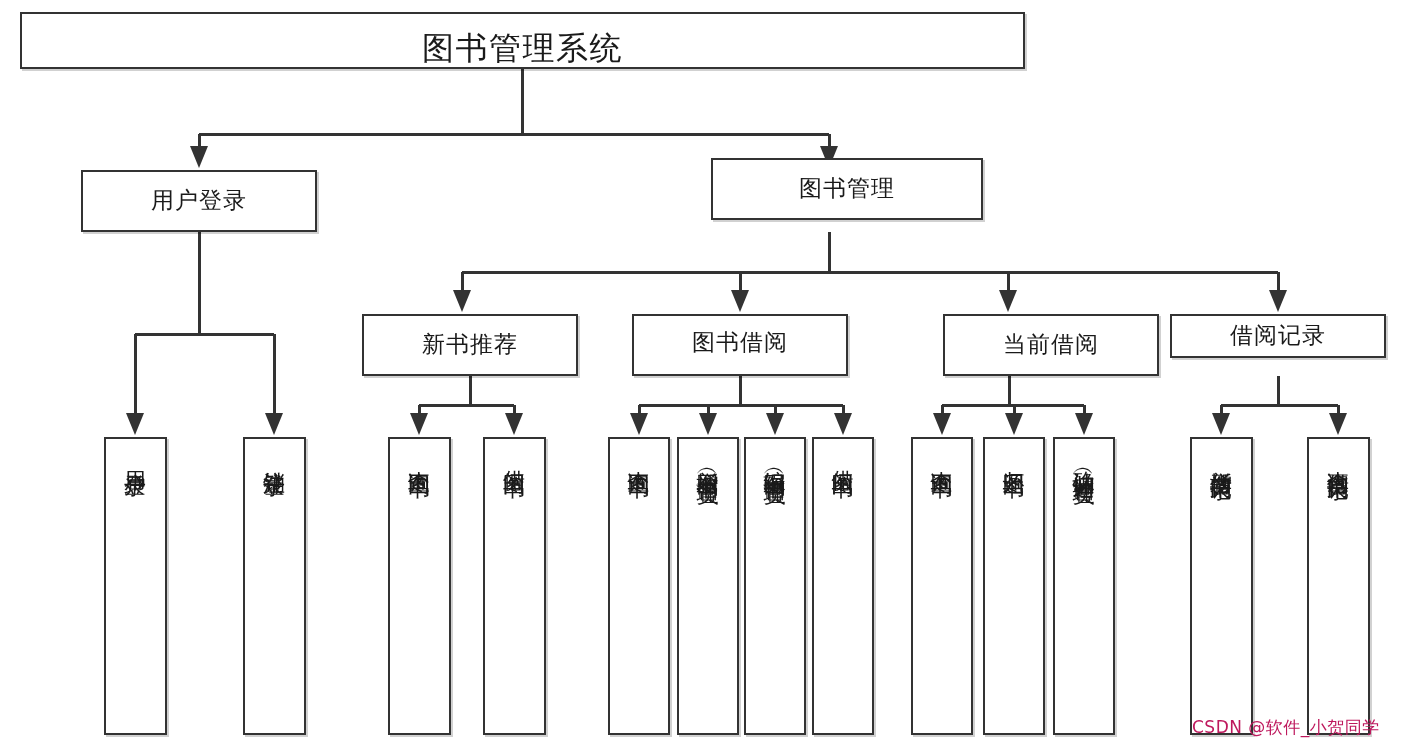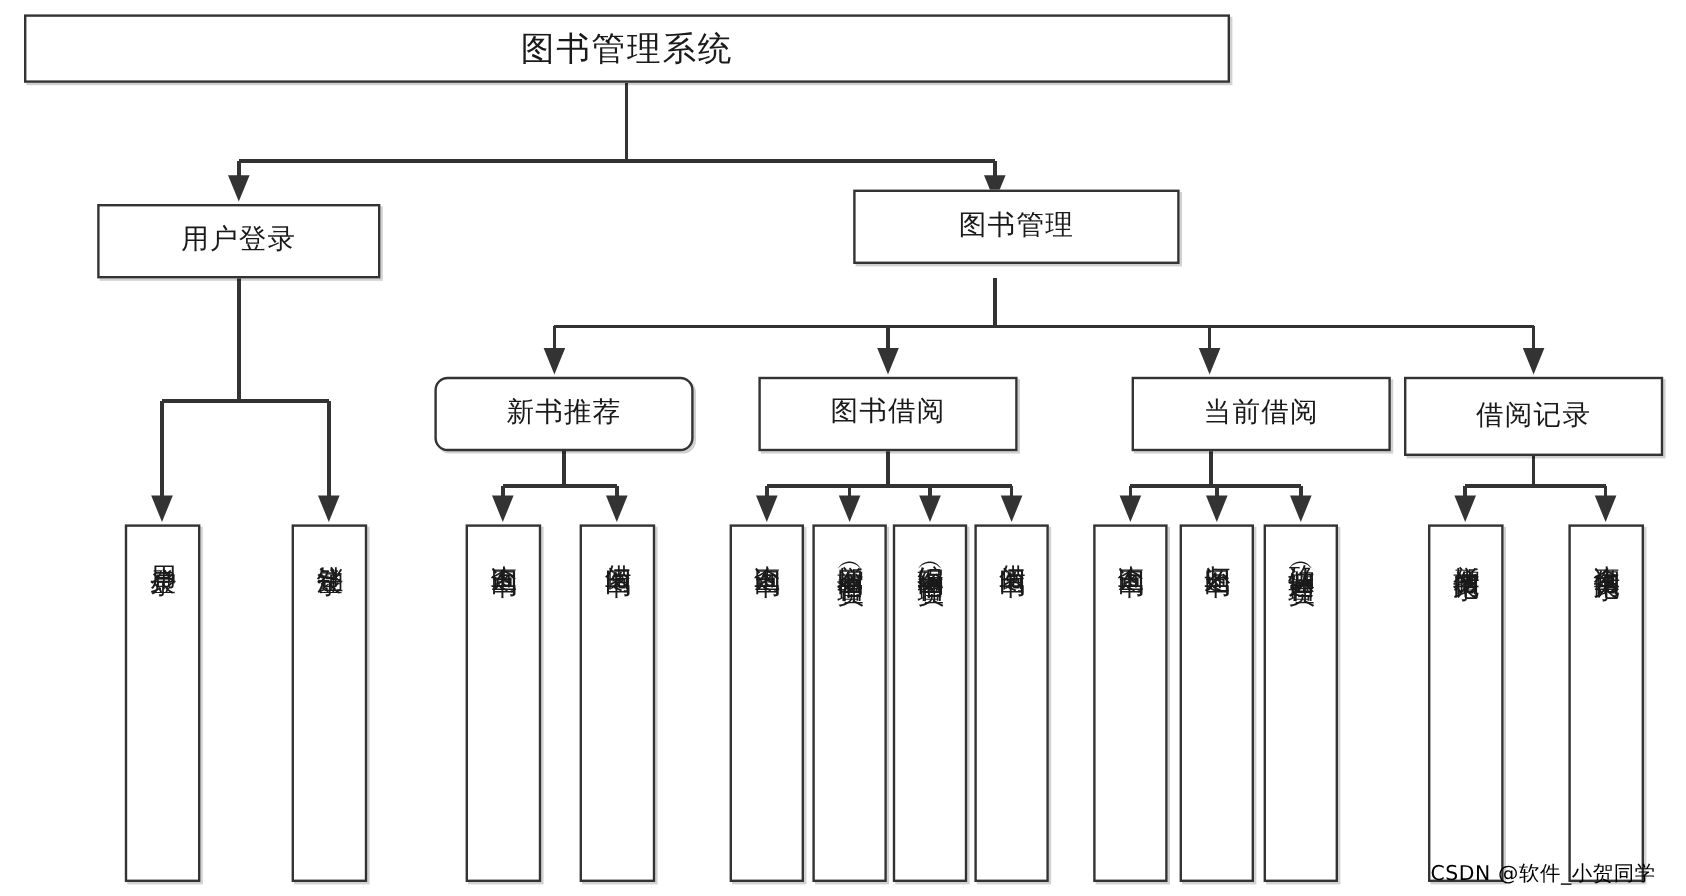--- a/index.html
+++ b/index.html
@@ -35,40 +35,41 @@
     align-items: center;
     justify-content: center;
     color: #1a1a1a;
   }
   .node.h {
     font-size: 23px;
     line-height: 1.2;
     letter-spacing: 1px;
   }
   .node.title {
-    font-size: 28px;
+    font-size: 32px;
     letter-spacing: 1.5px;
+    align-items: flex-end;
   }
   .node.v {
     align-items: flex-start;
     justify-content: center;
     padding-top: 14px;
   }
   .node.v .vtext {
     writing-mode: vertical-rl;
     text-orientation: upright;
     font-size: 22px;
     line-height: 1.42;
     letter-spacing: 2px;
     white-space: nowrap;
   }
   .watermark {
     position: absolute;
     font-size: 17px;
-    color: #000000;
+    color: #be185d;
     letter-spacing: 0.5px;
     white-space: nowrap;
     user-select: none;
   }
 </style>
 </head>
 <body>
 
 <div id="canvas">
   <svg id="wires" viewBox="0 0 1405 747" xmlns="http://www.w3.org/2000/svg">
@@ -128,30 +129,30 @@
   <div id="nodes">
       <div class="node h title" style="left: 20px; top: 12px; width: 1005px; height: 57px;">
         <span>图书管理系统</span>
       </div>
       <div class="node h" style="left: 81px; top: 170px; width: 236px; height: 62px;">
         <span>用户登录</span>
       </div>
       <div class="node h" style="left: 711px; top: 158px; width: 272px; height: 62px;">
         <span>图书管理</span>
       </div>
-      <div class="node h" style="left: 362px; top: 314px; width: 216px; height: 62px; border-radius: 11px;">
+      <div class="node h" style="left: 362px; top: 314px; width: 216px; height: 62px;">
         <span>新书推荐</span>
       </div>
       <div class="node h" style="left: 632px; top: 314px; width: 216px; height: 62px; font-family: Liberation Mono, monospace;">
         <span>图书借阅</span>
       </div>
       <div class="node h" style="left: 943px; top: 314px; width: 216px; height: 62px;">
         <span>当前借阅</span>
       </div>
-      <div class="node h" style="left: 1170px; top: 314px; width: 216px; height: 66px;">
+      <div class="node h" style="left: 1170px; top: 314px; width: 216px; height: 44px;">
         <span>借阅记录</span>
       </div>
       <div class="node v" style="left: 104px; top: 437px; width: 63px; height: 298px;">
         <span class="vtext">用户登录</span>
       </div>
       <div class="node v" style="left: 243px; top: 437px; width: 63px; height: 298px;">
         <span class="vtext">注销登录</span>
       </div>
       <div class="node v" style="left: 388px; top: 437px; width: 63px; height: 298px;">
         <span class="vtext">查询图书</span>

